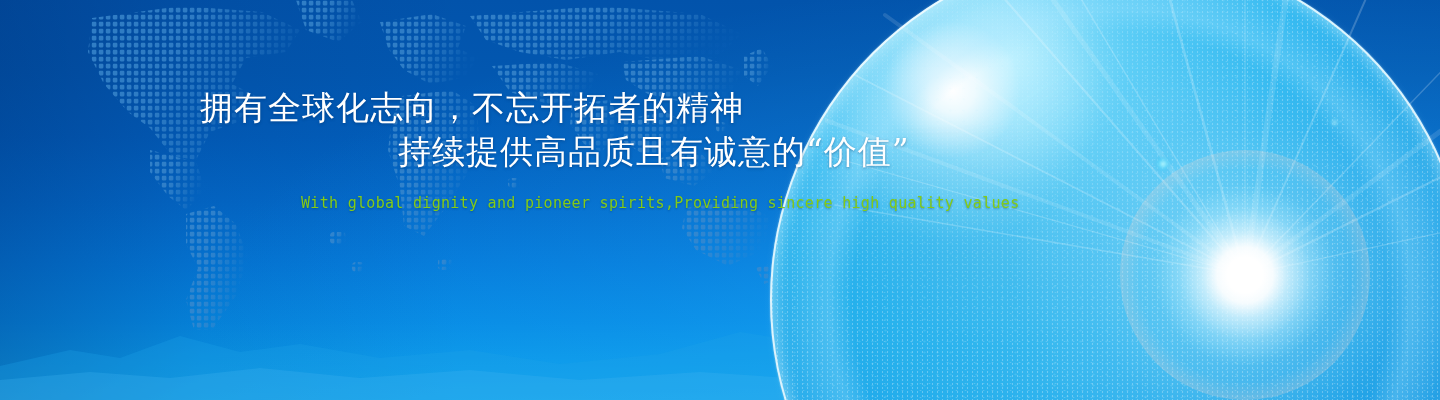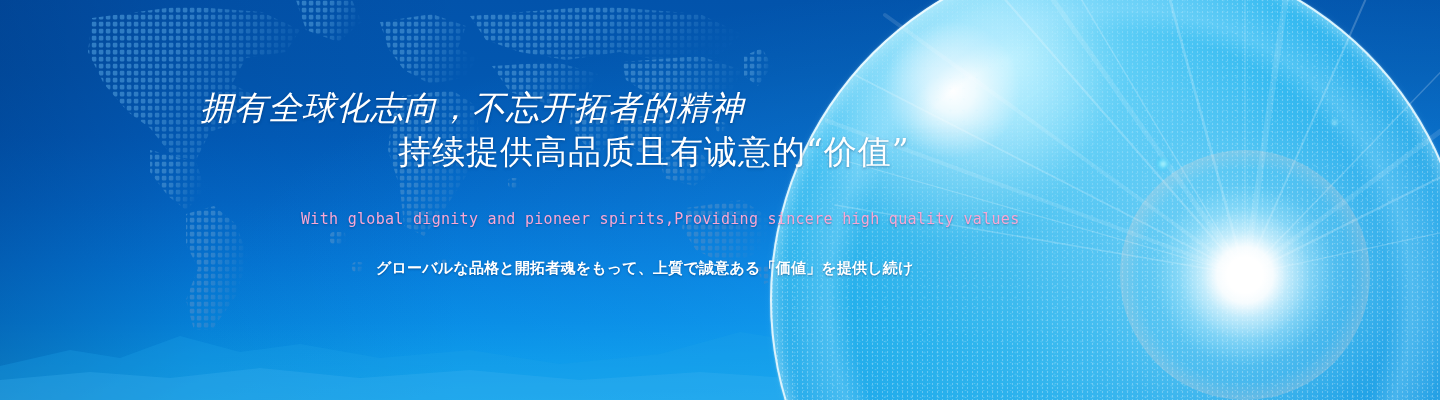--- a/index.html
+++ b/index.html
@@ -142,30 +142,30 @@
   .headline{
     position:absolute;
     font-family:"DejaVu Serif","Liberation Serif",serif;
     font-size:33px;
     line-height:1.1;
     letter-spacing:1px;
     white-space:nowrap;
     color:#ffffff;
     text-shadow:0 1px 3px rgba(0,42,95,.45);
   }
-  .headline.l1{ left:200px; top:90px;font-style:italic; }
+  .headline.l1{ left:200px; top:90px; }
   .headline.l2{ left:366px; top:134px;margin-left:32px; }
 
   .subline-en{
-    position:absolute; left:301px; top:210px;
+    position:absolute; left:301px; top:194px;
     font-family:"DejaVu Sans Mono","Liberation Mono",monospace;
     font-size:15px;
     letter-spacing:.3px;
     white-space:nowrap;
-    color:#f9a8d4;
+    color:#84cc16;
     font-weight:400;
     text-shadow:0 1px 2px rgba(0,42,95,.40);
   }
   .subline-jp{
     position:absolute; left:376px; top:259px;
     font-family:"DejaVu Sans","Liberation Sans",sans-serif;
     font-size:15px;
     letter-spacing:.2px;
     white-space:nowrap;
     color:#ffffff;
@@ -285,16 +285,15 @@
     <div class="flare-core"></div>
   </div>
 
   <div class="orb"></div>
   <div class="orb2"></div>
 
   <div class="copy">
     <div class="headline l1">拥有全球化志向，不忘开拓者的精神</div>
     <div class="headline l2">持续提供高品质且有诚意的“价值”</div>
     <div class="subline-en">With global dignity and pioneer spirits,Providing sincere high quality values</div>
-    <div class="subline-jp">グローバルな品格と開拓者魂をもって、上質で誠意ある「価値」を提供し続け</div>
   </div>
 
 </div>
 
 </body></html>

